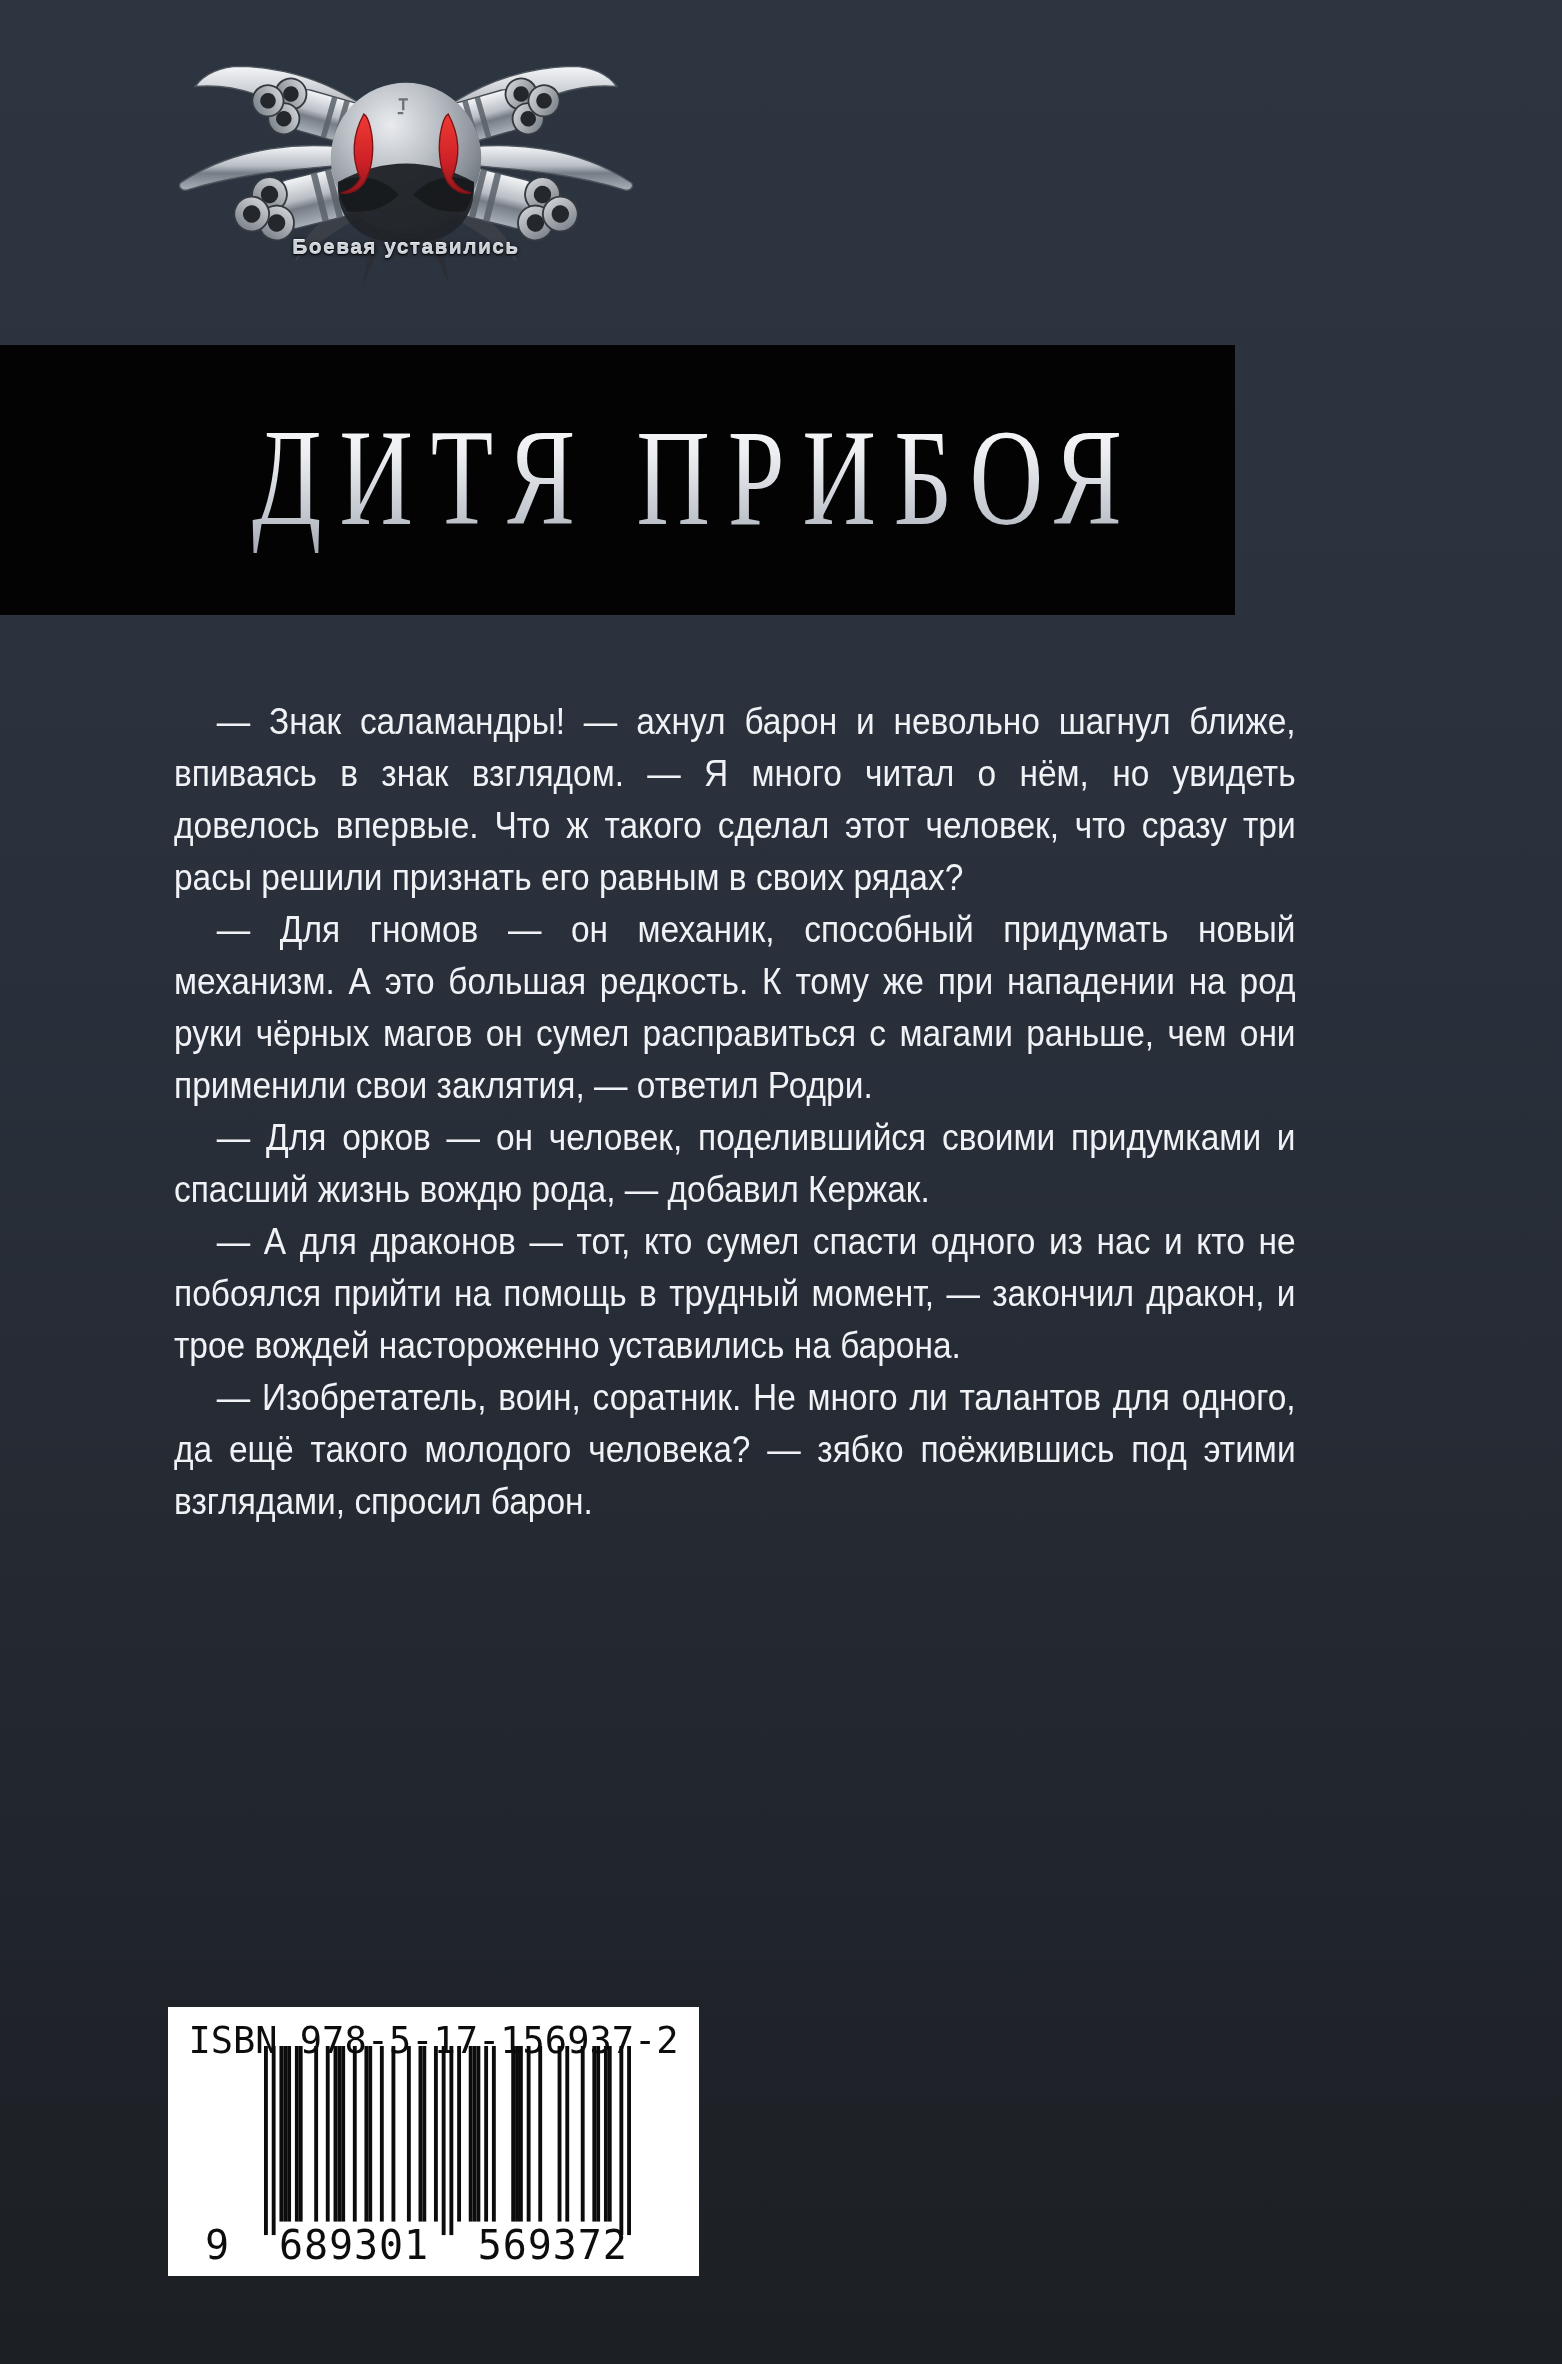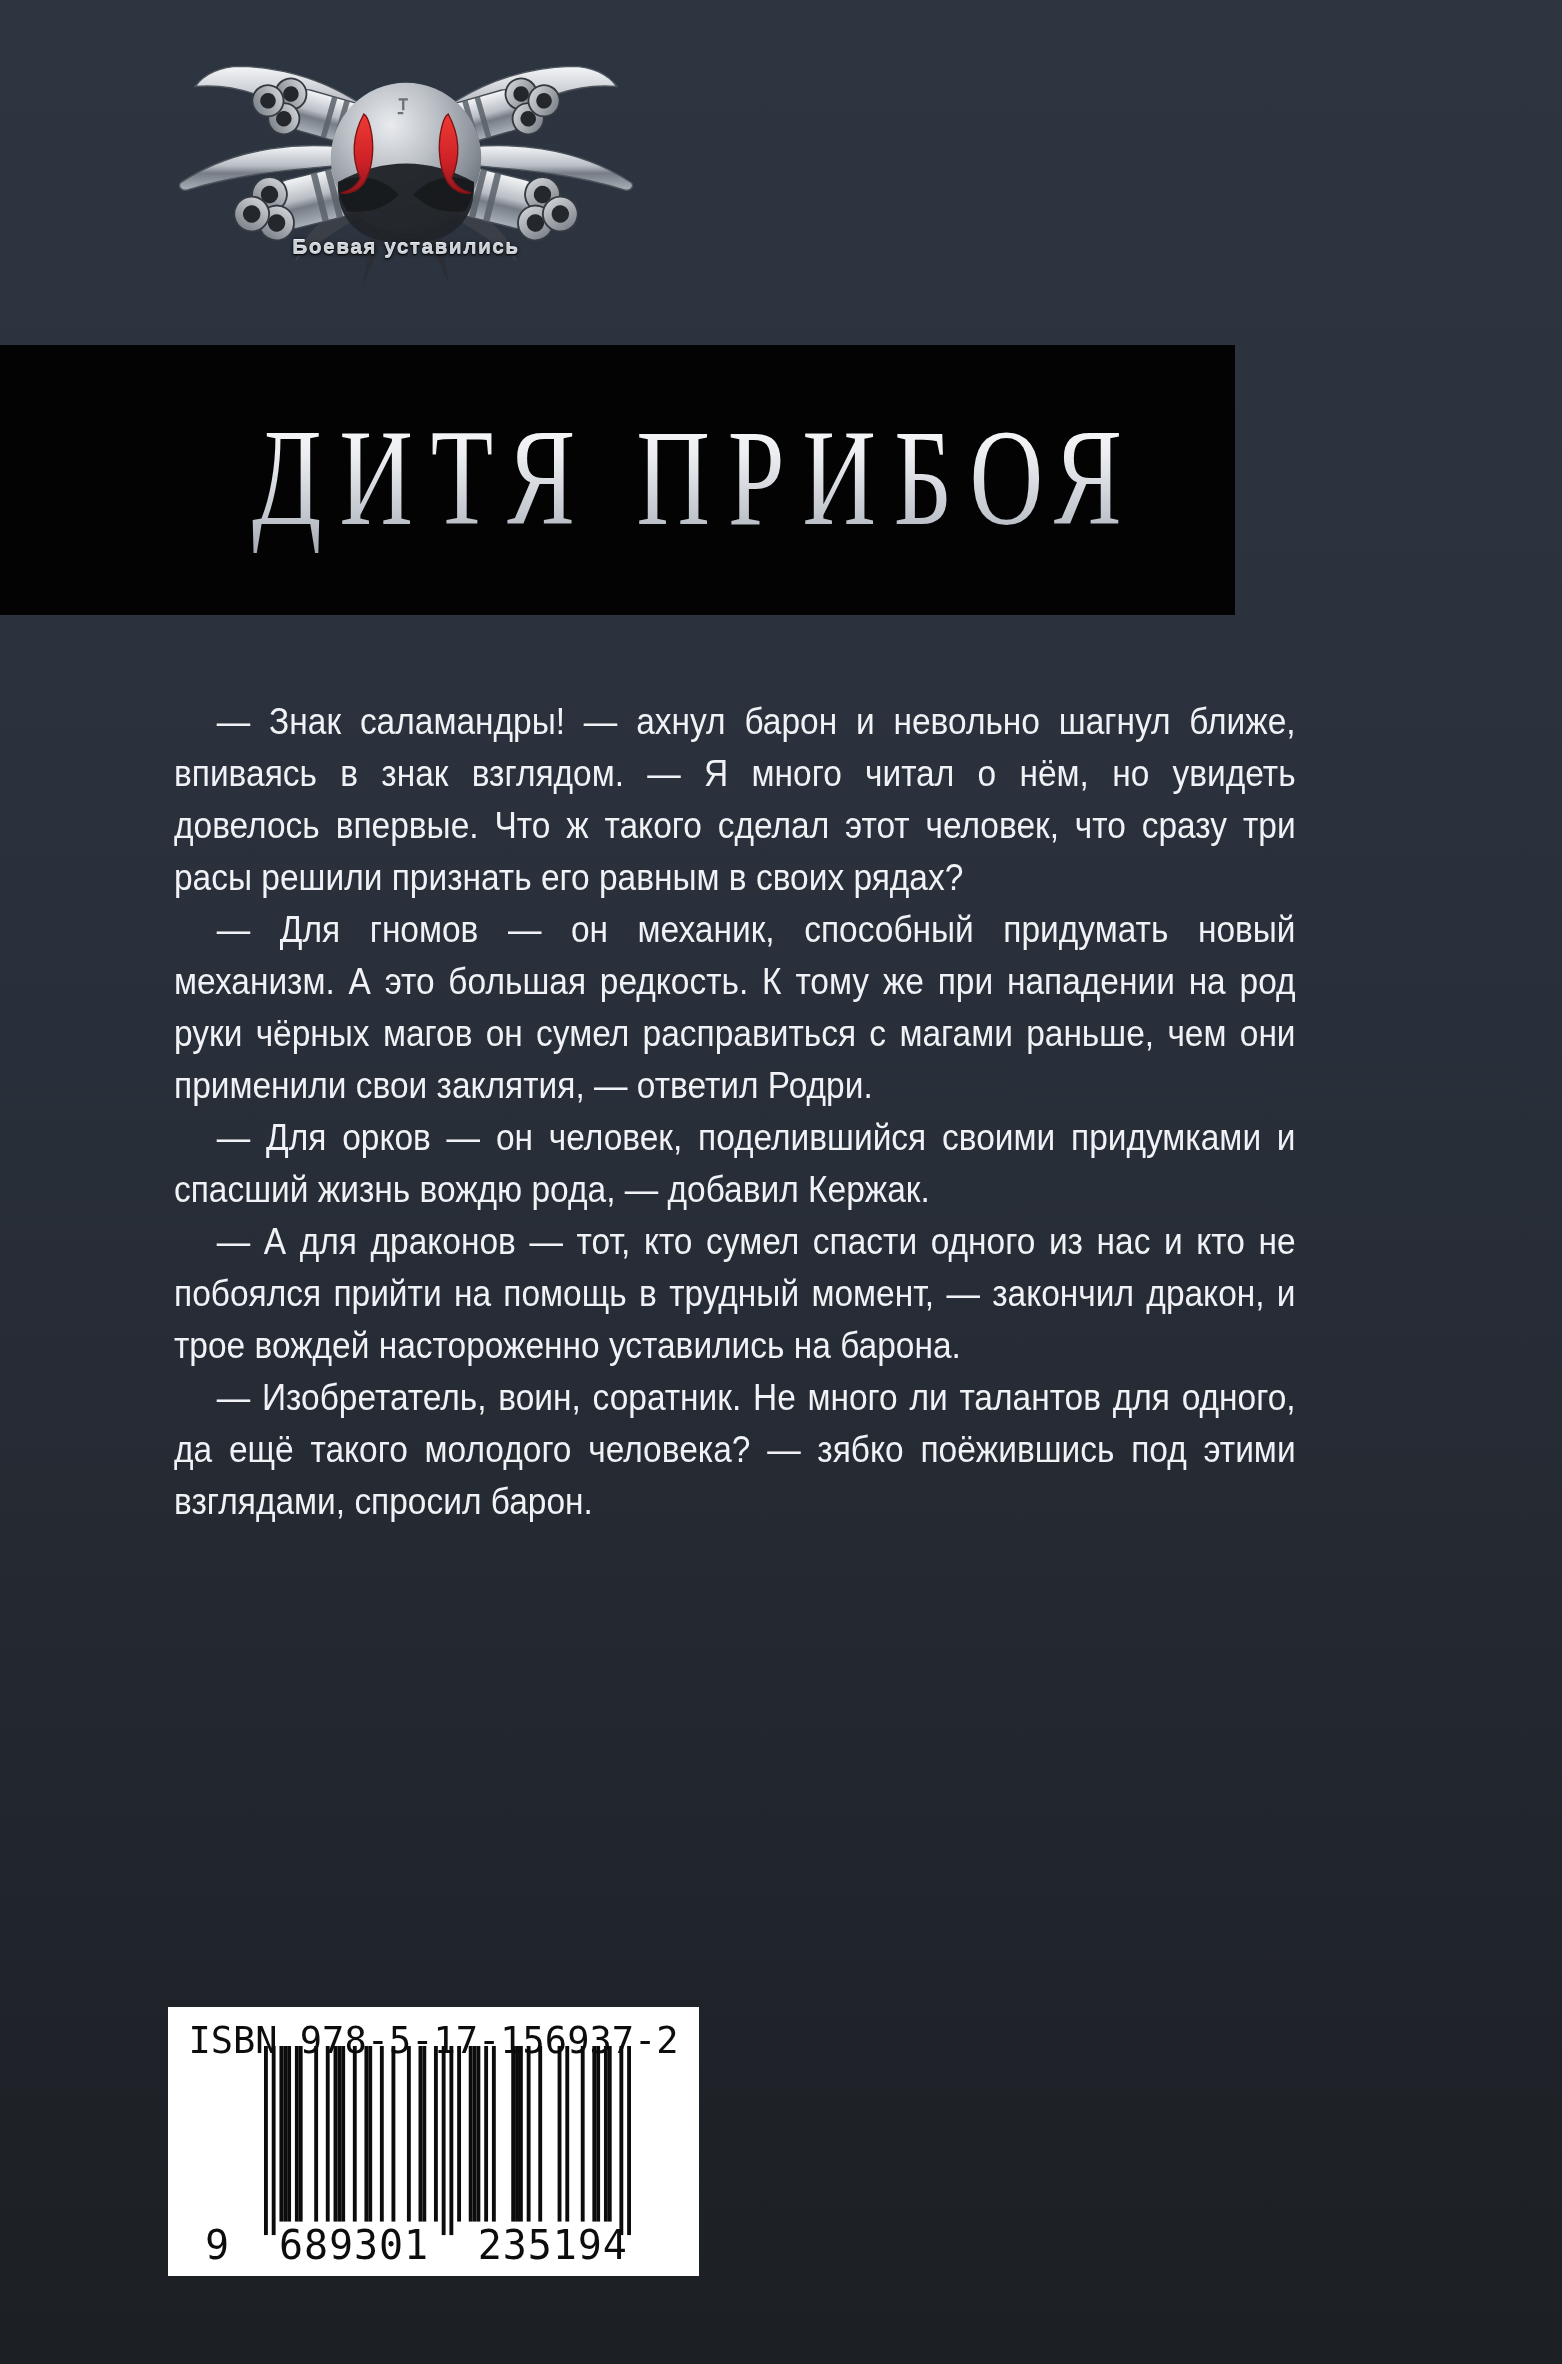--- a/index.html
+++ b/index.html
@@ -256,19 +256,19 @@
         <rect x="340" y="0" width="4" height="182" fill="#0c0c0c"></rect>
         <rect x="344" y="0" width="4" height="182" fill="#0c0c0c"></rect>
         <rect x="352" y="0" width="4" height="182" fill="#0c0c0c"></rect>
         <rect x="356" y="0" width="4" height="182" fill="#0c0c0c"></rect>
         <rect x="368" y="0" width="4" height="196" fill="#0c0c0c"></rect>
         <rect x="376" y="0" width="4" height="196" fill="#0c0c0c"></rect>
       </svg>
     <div class="barcode-digits">
       <span class="grp">9</span>
       <span class="grp">689301</span>
-      <span class="grp">235194</span>
+      <span class="grp">569372</span>
     </div>
   </div>
 
 
 </div>
 
 
 </body></html>

